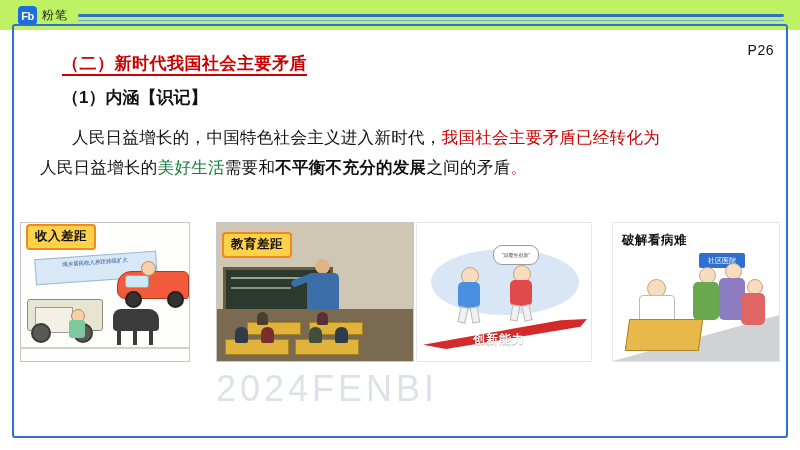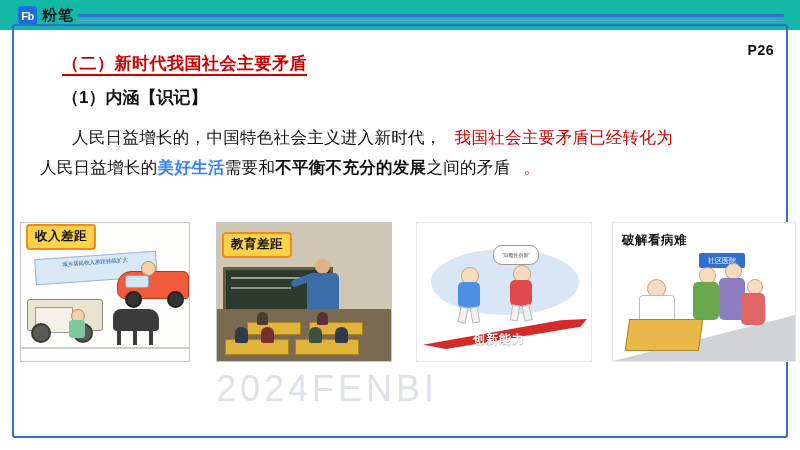--- a/index.html
+++ b/index.html
@@ -13,21 +13,21 @@
     font-family: "Liberation Sans", sans-serif;
     position: relative;
     overflow: hidden;
   }
 
   
   .topbar {
     position: absolute;
     left: 0; top: 0;
     width: 800px; height: 30px;
-    background: #14b8a6;
+    background: #bef264;
   }
   .logo-wrap {
     position: absolute;
     left: 18px; top: 6px;
     display: flex;
     align-items: center;
     gap: 5px;
   }
   .logo-mark {
     width: 19px; height: 19px;
@@ -36,22 +36,22 @@
     color: #ffffff;
     font-size: 11px;
     font-weight: bold;
     display: flex;
     align-items: center;
     justify-content: center;
     letter-spacing: -0.5px;
     font-family: "Liberation Sans", sans-serif;
   }
   .logo-text {
-    font-size: 15px;
-    font-weight: bold;
+    font-size: 12px;
+    font-weight: normal;
     color: #1a1a1a;
     letter-spacing: 1px;
   }
   .topbar-rule {
     position: absolute;
     left: 78px; top: 14px;
     width: 706px; height: 3px;
     background: #2f6fd0;
     border-radius: 2px;
   }
@@ -69,21 +69,21 @@
     width: 776px; height: 414px;
     border: 2px solid #2f6fd0;
     border-radius: 3px;
     box-sizing: border-box;
   }
 
   .page-no {
     position: absolute;
     right: 26px; top: 42px;
     font-size: 14px;
-    font-weight: bold;
+    font-weight: normal;
     color: #111111;
     letter-spacing: 0.5px;
   }
 
   
   .heading1 {
     position: absolute;
     left: 62px; top: 52px;
     font-size: 17px;
     font-weight: bold;
@@ -108,22 +108,22 @@
   .para {
     position: absolute;
     left: 40px; top: 122px;
     width: 700px;
     font-size: 16.5px;
     line-height: 30px;
     color: #111111;
     letter-spacing: 0.3px;
   }
   .para .indent { display: inline-block; width: 32px; }
-  .red { color: #cc0000; margin-left: 13px; }
-  .red-b { color: #3b82f6; font-weight: bold; margin-top: 29px; }
+  .red { color: #cc0000; }
+  .red-b { color: #15803d; font-weight: normal; margin-top: 29px; }
   .bk-b { color: #111111; font-weight: bold; }
 
   
   .strip {
     position: absolute;
     left: 20px; top: 222px;
     width: 760px; height: 148px;
   }
   .card {
     position: absolute;
@@ -225,21 +225,21 @@
     position:absolute; left:0; bottom:12px; width:100%; height:2px;
     background:#cfcfcf;
   }
   .c1 .scribble {
     position:absolute; left:14px; top:84px; width:34px; height:22px;
     border:1px solid #9b9b9b; background:#f3f1e6; font-size:4px;
     color:#666; padding:1px; line-height:5px; overflow:hidden;
   }
 
   
-  .c2 { left: 196px; width: 176px; }
+  .c2 { left: 196px; width: 198px; }
   .c2 .wall { position:absolute; inset:0; background:#cfc6b4; }
   .c2 .board {
     position:absolute; left:6px; top:44px; width:104px; height:58px;
     background:#2c3a2e; border:3px solid #6a5a3e;
   }
   .c2 .chalk {
     position:absolute; left:14px; top:54px; width:80px; height:2px;
     background:#e8e8dc; opacity:.6;
   }
   .c2 .chalk2 {
@@ -316,21 +316,21 @@
     background:#d42a2a;
     clip-path: polygon(0% 86%, 84% 4%, 100% 0%, 96% 26%, 14% 100%);
   }
   .c3 .arrow-txt {
     position:absolute; left:56px; top:108px;
     font-size:12px; font-weight:bold; color:#ffffff;
     letter-spacing:1px; text-shadow: 0 1px 1px rgba(0,0,0,.35);
   }
 
   
-  .c4 { left: 592px; width: 184px; }
+  .c4 { left: 592px; width: 168px; }
   .c4 .bg { position:absolute; inset:0; background:#ffffff; }
   .c4 .floorgrey {
     position:absolute; left:0; bottom:0; width:100%; height:56px;
     background:#cfd3d6;
     clip-path: polygon(0% 100%, 100% 18%, 100% 100%);
   }
   .c4 .sign {
     position:absolute; left:86px; top:30px; width:46px; height:15px;
     background:#2f6fd0; border-radius:2px;
     color:#fff; font-size:7px; text-align:center; line-height:15px;

